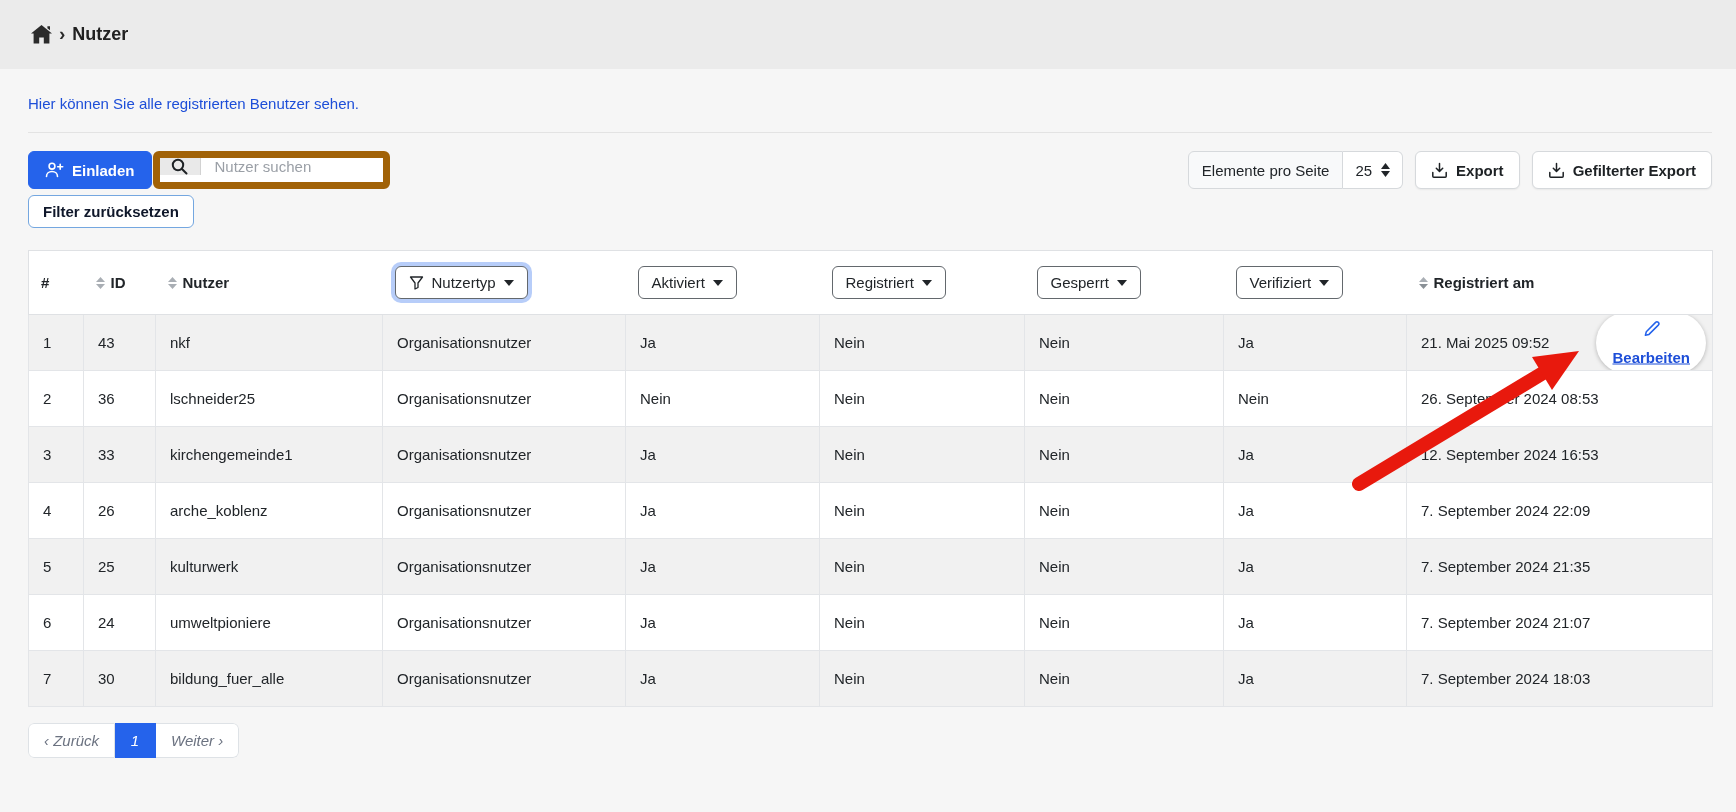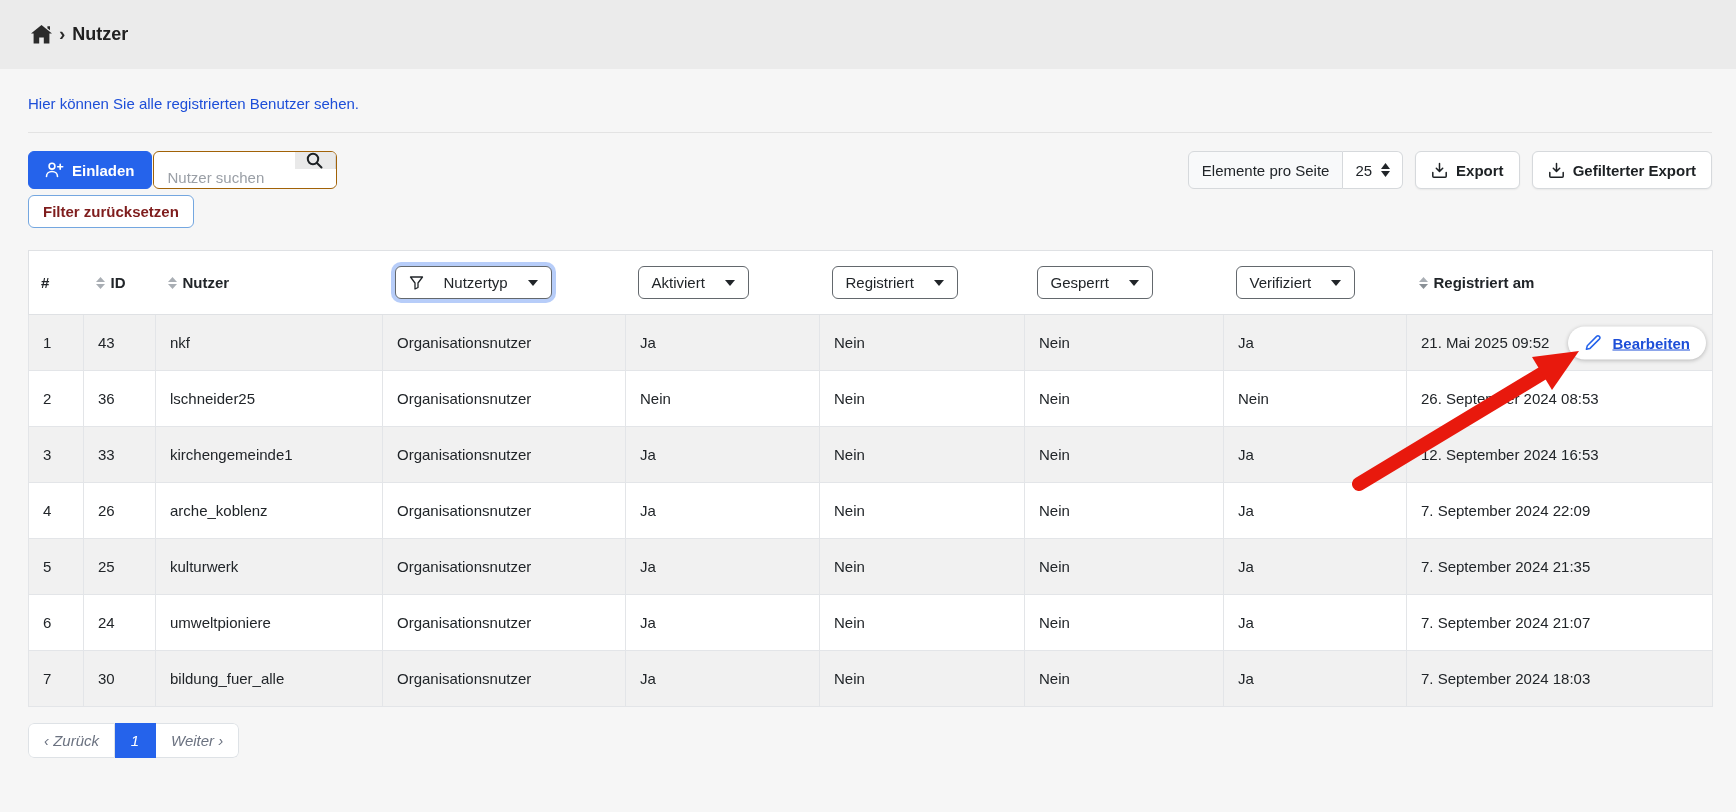--- a/index.html
+++ b/index.html
@@ -29,25 +29,25 @@
   .toolbar-left { display:flex; flex-direction:column; gap:6px; }
   .toolbar-row1 { display:flex; align-items:stretch; gap:1px; }
   .btn {
     display:inline-flex; align-items:center; gap:8px;
     font-size:15px; border-radius:6px; cursor:pointer;
     border:1px solid transparent; background:none; padding:8px 14px;
     font-family:"Liberation Sans", sans-serif;
   }
   .btn-primary { background:#2563eb; border-color:#2563eb; color:#fff; font-weight:bold; padding:8px 16px; }
   .btn-outline-primary {
-    background:#fff; border:1px solid #74a7e0; color:#7f1d1d; font-weight:bold; padding:7px 14px;
+    background:#fff; border:1px solid #74a7e0; color:#0f172a; font-weight:bold; padding:7px 14px;
   }
   .search-group {
-    display:flex; align-items:flex-end; border:1px solid #a16207; border-radius:6px;
-    overflow:hidden; background:#fff; height:38px;flex-direction:column;
+    display:flex; align-items:flex-start; border:7px solid #a16207; border-radius:6px;
+    overflow:hidden; background:#fff; height:38px;
   }
   .search-icon-box {
     width:41px; background:#e9e9e9; border-right:1px solid #d2d2d2;
     display:flex; align-items:center; justify-content:center; color:#222;
   }
   .search-group input {
     border:none; outline:none; width:182px; padding:0 14px; font-size:15px;
     font-family:"Liberation Sans", sans-serif; color:#212529;
   }
   .search-group input::placeholder { color:#9a9fa6; }
@@ -78,37 +78,38 @@
   thead tr { border:1px solid #dfe1e4; border-bottom:1px solid #dfe1e4; }
   tbody td {
     border:1px solid #e3e5e8; height:56px; padding:0 14px; color:#212529; background:transparent;
     overflow:hidden; white-space:nowrap;
   }
   tbody tr:nth-child(odd) td { background:#f1f1f1; }
   tbody tr:nth-child(even) td { background:#fff; }
   .th-flex { display:flex; align-items:center; gap:6px; }
   .sort-ic { display:inline-flex; flex-direction:column; gap:2px; }
   .filter-btn {
-    display:inline-flex; align-items:center; gap:20px; background:#fff;
+    display:inline-flex; align-items:center; gap:8px; background:#fff;
     border:1px solid #63686d; border-radius:6px; padding:7px 13px;
     font-size:15px; font-weight:normal; color:#212529; cursor:pointer;
     font-family:"Liberation Sans", sans-serif;
   }
   .filter-btn.focused { box-shadow:0 0 0 4px rgba(49,112,238,.35); }
   .caret-down {
     width:0; height:0; border-left:5px solid transparent; border-right:5px solid transparent;
     border-top:6px solid #212529; display:inline-block;
   }
   .cell-registered { position:relative; }
   .edit-pill {
     position:absolute; right:6px; top:50%; transform:translateY(-50%);
     display:inline-flex; align-items:center; gap:11px;
     background:#fff; border:none; border-radius:999px; padding:8px 16px;
     box-shadow:0 1px 4px rgba(0,0,0,.25); cursor:pointer;
     font-family:"Liberation Sans", sans-serif;
+    flex-direction:column;
   }
   .edit-pill .lbl { color:#1d4ed8; font-weight:bold; font-size:15px; text-decoration:underline; }
   
   .pagination { display:inline-flex; margin-top:16px; border-radius:6px; overflow:hidden; box-shadow:0 0 0 0; }
   .page-item {
     border:1px solid #dee2e6; background:#fff; color:#6b7280; font-size:15px;
     padding:8px 15px; cursor:pointer; font-family:"Liberation Sans", sans-serif;font-style:italic;
   }
   .page-item + .page-item { border-left:none; }
   .page-item.first { border-radius:6px 0 0 6px; }

